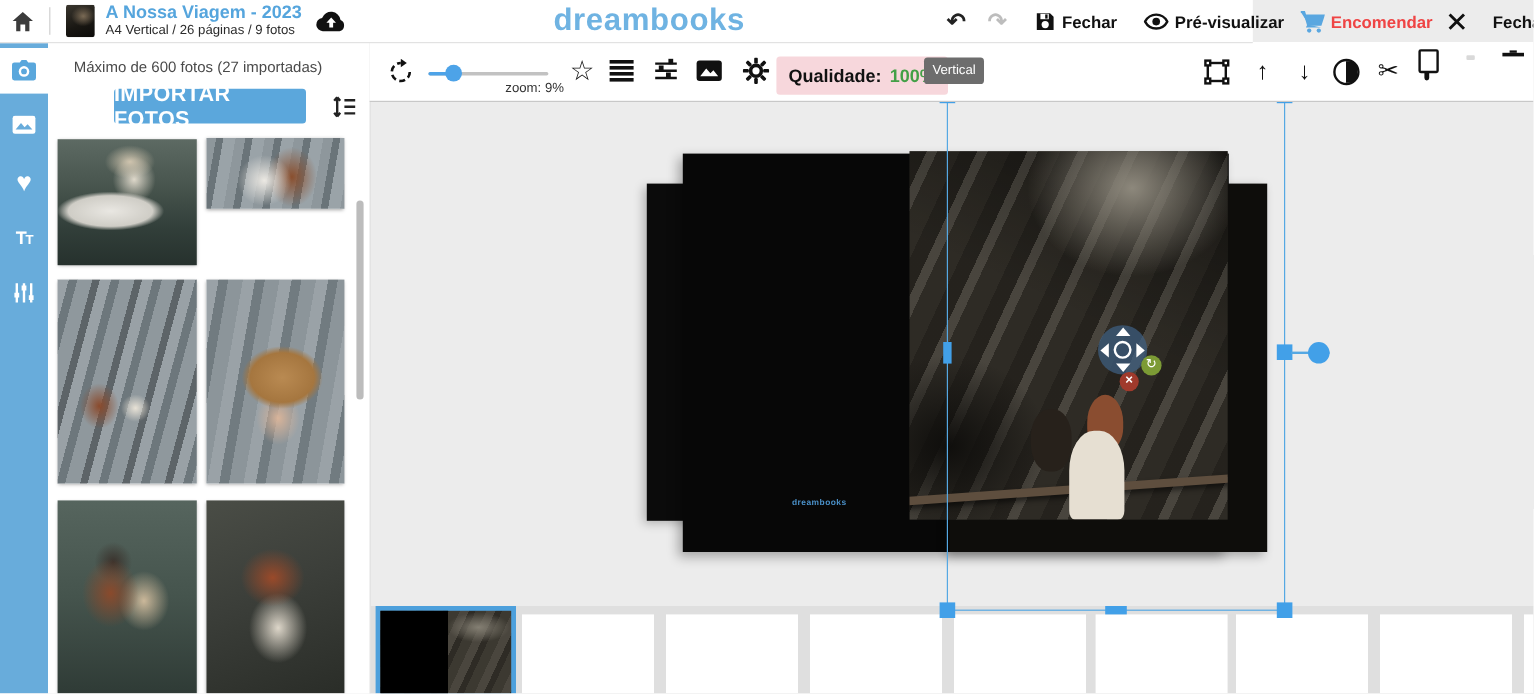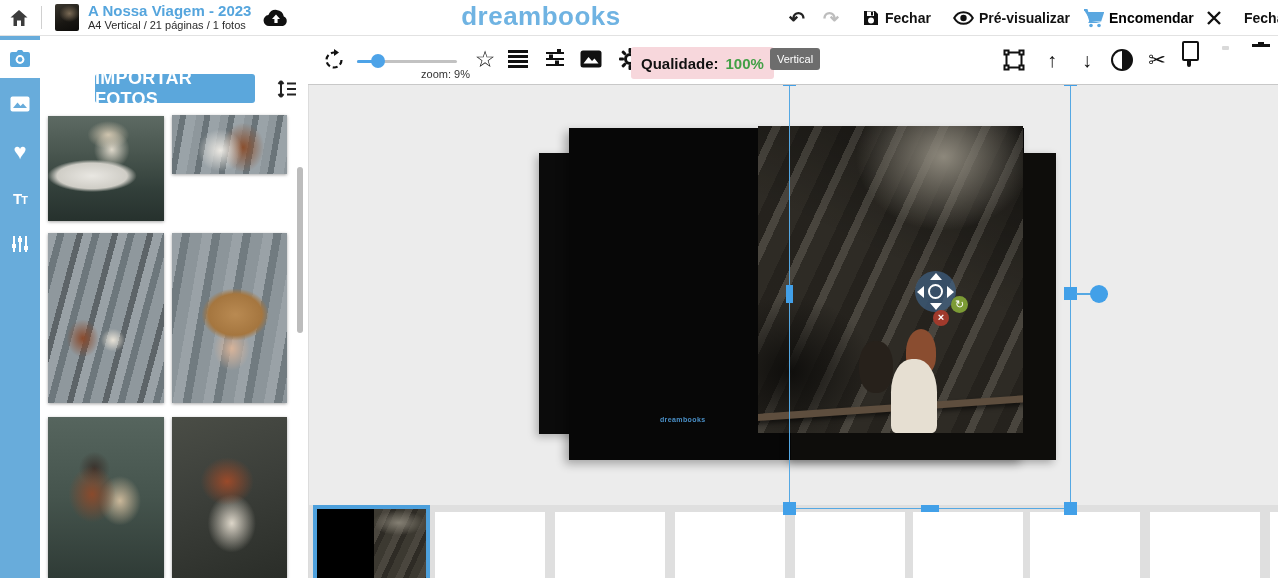--- a/index.html
+++ b/index.html
@@ -2,37 +2,37 @@
 <html><head>
 <meta charset="utf-8">
 <style>
   html,body{margin:0;padding:0;background:#fff;}
   #app{position:relative;width:1278px;height:578px;overflow:hidden;
        font-family:"Liberation Sans",sans-serif;background:#ececec;-webkit-font-smoothing:antialiased;}
   .abs{position:absolute;}
   .ic{display:inline-flex;align-items:center;justify-content:center;}
 
   
-  .header{left:0;top:0;width:1278px;height:35px;background:#fff;border-bottom:1px solid #e2e2e2;z-index:40;}
+  .header{left:0;top:0;width:1044px;height:35px;background:#fff;border-bottom:1px solid #e2e2e2;z-index:40;}
   .home-btn{left:8px;top:7px;width:22px;height:22px;color:#3c3c3c;cursor:pointer;}
   .hdr-divider{left:41px;top:6px;width:1px;height:23px;background:#d0d0d0;}
   .proj-thumb{left:55px;top:4px;width:24px;height:27px;border-radius:2px;
       background:
         radial-gradient(60% 45% at 60% 35%,#7a6a55 0%,rgba(60,50,40,0) 70%),
         linear-gradient(160deg,#3a362e 0%,#191713 60%,#0c0b09 100%);}
   .proj-title{left:88px;top:2px;font-size:15px;font-weight:bold;color:#55a5dd;white-space:nowrap;}
   .proj-sub{left:88px;top:19px;font-size:11px;color:#2b2b2b;white-space:nowrap;}
   .cloud-btn{left:261px;top:5px;width:30px;height:26px;color:#111;cursor:pointer;}
   .logo{left:439px;top:1px;width:204px;height:32px;text-align:center;font-size:26px;color:#6fb3e2;
         font-weight:bold;letter-spacing:.5px;}
   .undo-btn{left:785px;top:8px;width:24px;height:20px;color:#222;font-size:19px;font-weight:bold;cursor:pointer;}
   .redo-btn{left:819px;top:8px;width:24px;height:20px;color:#bdbdbd;font-size:19px;font-weight:bold;cursor:pointer;}
   .hdr-action{top:6px;height:24px;display:flex;align-items:center;gap:5px;color:#111;
               font-size:14px;font-weight:bold;cursor:pointer;white-space:nowrap;}
-  .act-save{left:862px;} .act-prev{left:953px;} .act-order{left:1083px;color:#000000;} .act-close{left:1206px;gap:22px;}
+  .act-save{left:862px;} .act-prev{left:953px;} .act-order{left:1083px;color:#ef4444;} .act-close{left:1206px;gap:22px;}
 
   
   .sidebar{left:0;top:35px;width:40px;height:543px;background:#68acdb;z-index:30;}
   .sb-item{left:0;width:40px;height:38px;color:#fff;cursor:pointer;display:flex;align-items:center;justify-content:center;}
   .sb-active{background:#fff;color:#5aa7dc;}
   .sb-tt{font-weight:bold;font-size:15px;letter-spacing:-1px;}
   .sb-tt small{font-size:11px;font-weight:bold;}
 
   
   .panel{left:40px;top:35px;width:268px;height:543px;background:#fff;border-right:1px solid #dcdcdc;z-index:20;}
@@ -83,21 +83,21 @@
   .slider-track{left:49px;top:25px;width:100px;height:3px;background:#c2c2c2;border-radius:2px;cursor:pointer;}
   .slider-fill{left:49px;top:25px;width:21px;height:3px;background:#4da3e8;border-radius:2px;}
   .slider-knob{left:63px;top:19px;width:14px;height:14px;border-radius:50%;background:#4da3e8;cursor:pointer;}
   .zoom-label{left:62px;top:33px;width:100px;text-align:right;font-size:11px;color:#333;}
   .star-btn{left:165px;top:12px;width:24px;height:24px;font-size:23px;line-height:24px;text-align:center;}
   .lines-btn{left:200px;top:15px;width:20px;height:18px;display:flex;flex-direction:column;justify-content:space-between;}
   .lines-btn i{display:block;height:3px;background:#111;}
   .tune-btn{left:236px;top:13px;width:22px;height:22px;}
   .imgic-btn{left:272px;top:15px;width:22px;height:18px;}
   .gear-btn{left:310px;top:12px;width:24px;height:24px;}
-  .quality-badge{left:323px;top:12px;height:32px;background:#f7d7dc;border-radius:3px;display:flex;
+  .quality-badge{left:339px;top:12px;height:32px;background:#f7d7dc;border-radius:3px;display:flex;
                  align-items:center;padding:0 10px;gap:7px;}
   .quality-label{font-size:15px;font-weight:bold;color:#111;}
   .quality-value{font-size:15px;font-weight:bold;color:#43a047;}
   .tooltip{left:462px;top:13px;height:22px;background:#6d6d6d;border-radius:3px;color:#fff;font-size:11px;
            display:flex;align-items:center;padding:0 7px;z-index:60;}
   .tb-right{top:13px;width:24px;height:24px;}
   .crop-btn{left:694px;} .up-btn{left:732px;} .down-btn{left:767px;}
   .contrast-btn{left:802px;} .cut-btn{left:837px;} .copy-btn{left:874px;}
   .paste-btn{left:910px;opacity:.38;} .trash-btn{left:946px;}
   .arrow-glyph{font-size:20px;font-weight:bold;line-height:24px;text-align:center;color:#111;}
@@ -180,21 +180,21 @@
 
   <div class="abs header">
     <div class="abs home-btn ic">
       <svg width="20" height="20" viewBox="0 0 20 20">
           <path fill="currentColor" d="M10 2 L1.5 9.5 H4.5 V18 H8 V12.5 H12 V18 H15.5 V9.5 H18.5 Z"></path>
         </svg>
     </div>
     <div class="abs hdr-divider"></div>
     <div class="abs proj-thumb"></div>
     <div class="abs proj-title">A Nossa Viagem - 2023</div>
-    <div class="abs proj-sub">A4 Vertical / 21 páginas / 1 fotos</div>
+    <div class="abs proj-sub">A4 Vertical / 26 páginas / 9 fotos</div>
     <div class="abs cloud-btn ic">
       <svg width="28" height="22" viewBox="0 0 28 22">
         <path fill="#111" d="M7 19 a5.5 5.5 0 0 1 -0.6 -10.96 A8 8 0 0 1 21.8 9.6 A5 5 0 0 1 21 19 Z"></path>
         <path fill="#fff" d="M14 7.5 L18 12 H15.6 V16 H12.4 V12 H10 Z"></path>
       </svg>
     </div>
     <div class="abs logo">dreambooks</div>
     <div class="abs undo-btn ic">↶</div>
     <div class="abs redo-btn ic">↷</div>
 
@@ -267,20 +267,21 @@
       <span class="ic">
         <svg width="18" height="18" viewBox="0 0 18 18" stroke="currentColor" stroke-width="2">
           <path d="M3 1 V17 M9 1 V17 M15 1 V17"></path>
           <path stroke-width="4" d="M1 11 H5 M7 5 H11 M13 13 H17"></path>
         </svg>
       </span>
     </div>
   </div>
 
   <div class="abs panel">
+    <div class="abs limit-text">Máximo de 600 fotos (27 importadas)</div>
     <div class="abs import-btn">IMPORTAR FOTOS</div>
     <div class="abs sort-btn ic">
       <svg width="22" height="20" viewBox="0 0 22 20" stroke="#222" stroke-width="2">
         <path d="M5 2 V18 M5 2 L2.5 5 M5 2 L7.5 5 M5 18 L2.5 15 M5 18 L7.5 15"></path>
         <path d="M11 4.5 H20 M11 10 H20 M11 15.5 H20"></path>
       </svg>
     </div>
     <div class="abs ph ph-boat"></div>
     <div class="abs ph ph-couple"></div>
     <div class="abs ph ph-rocks"></div>

